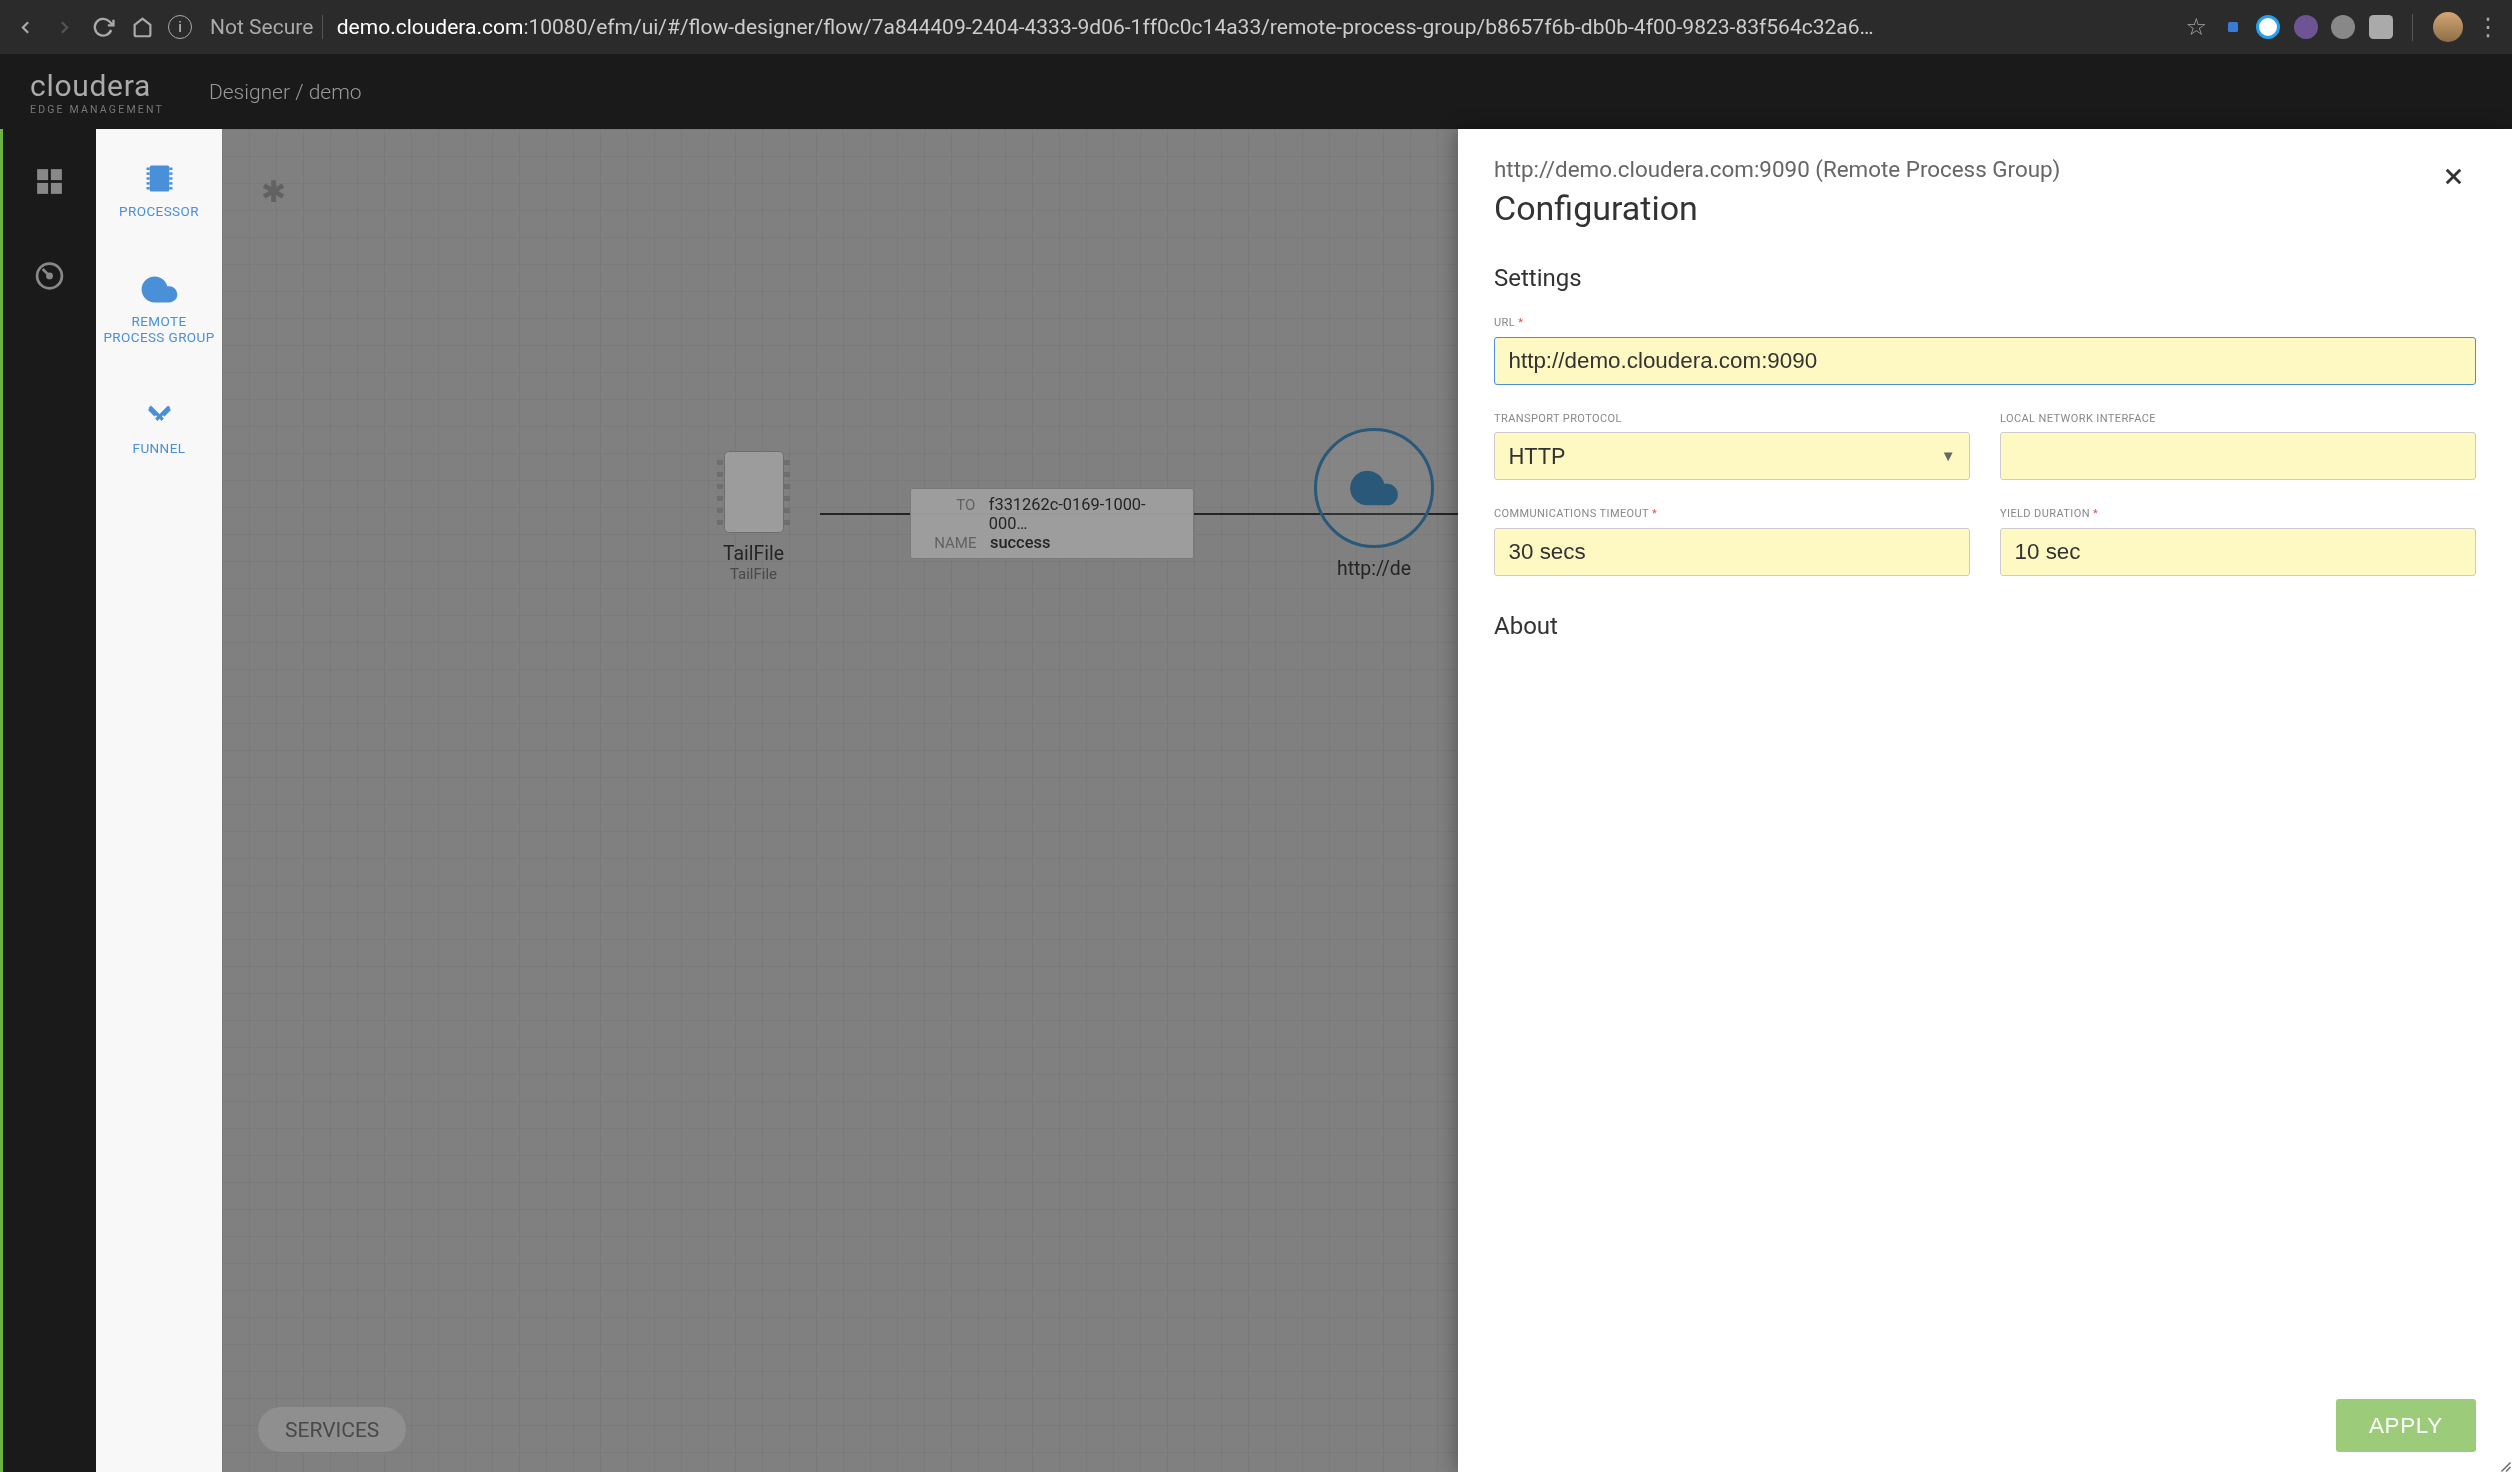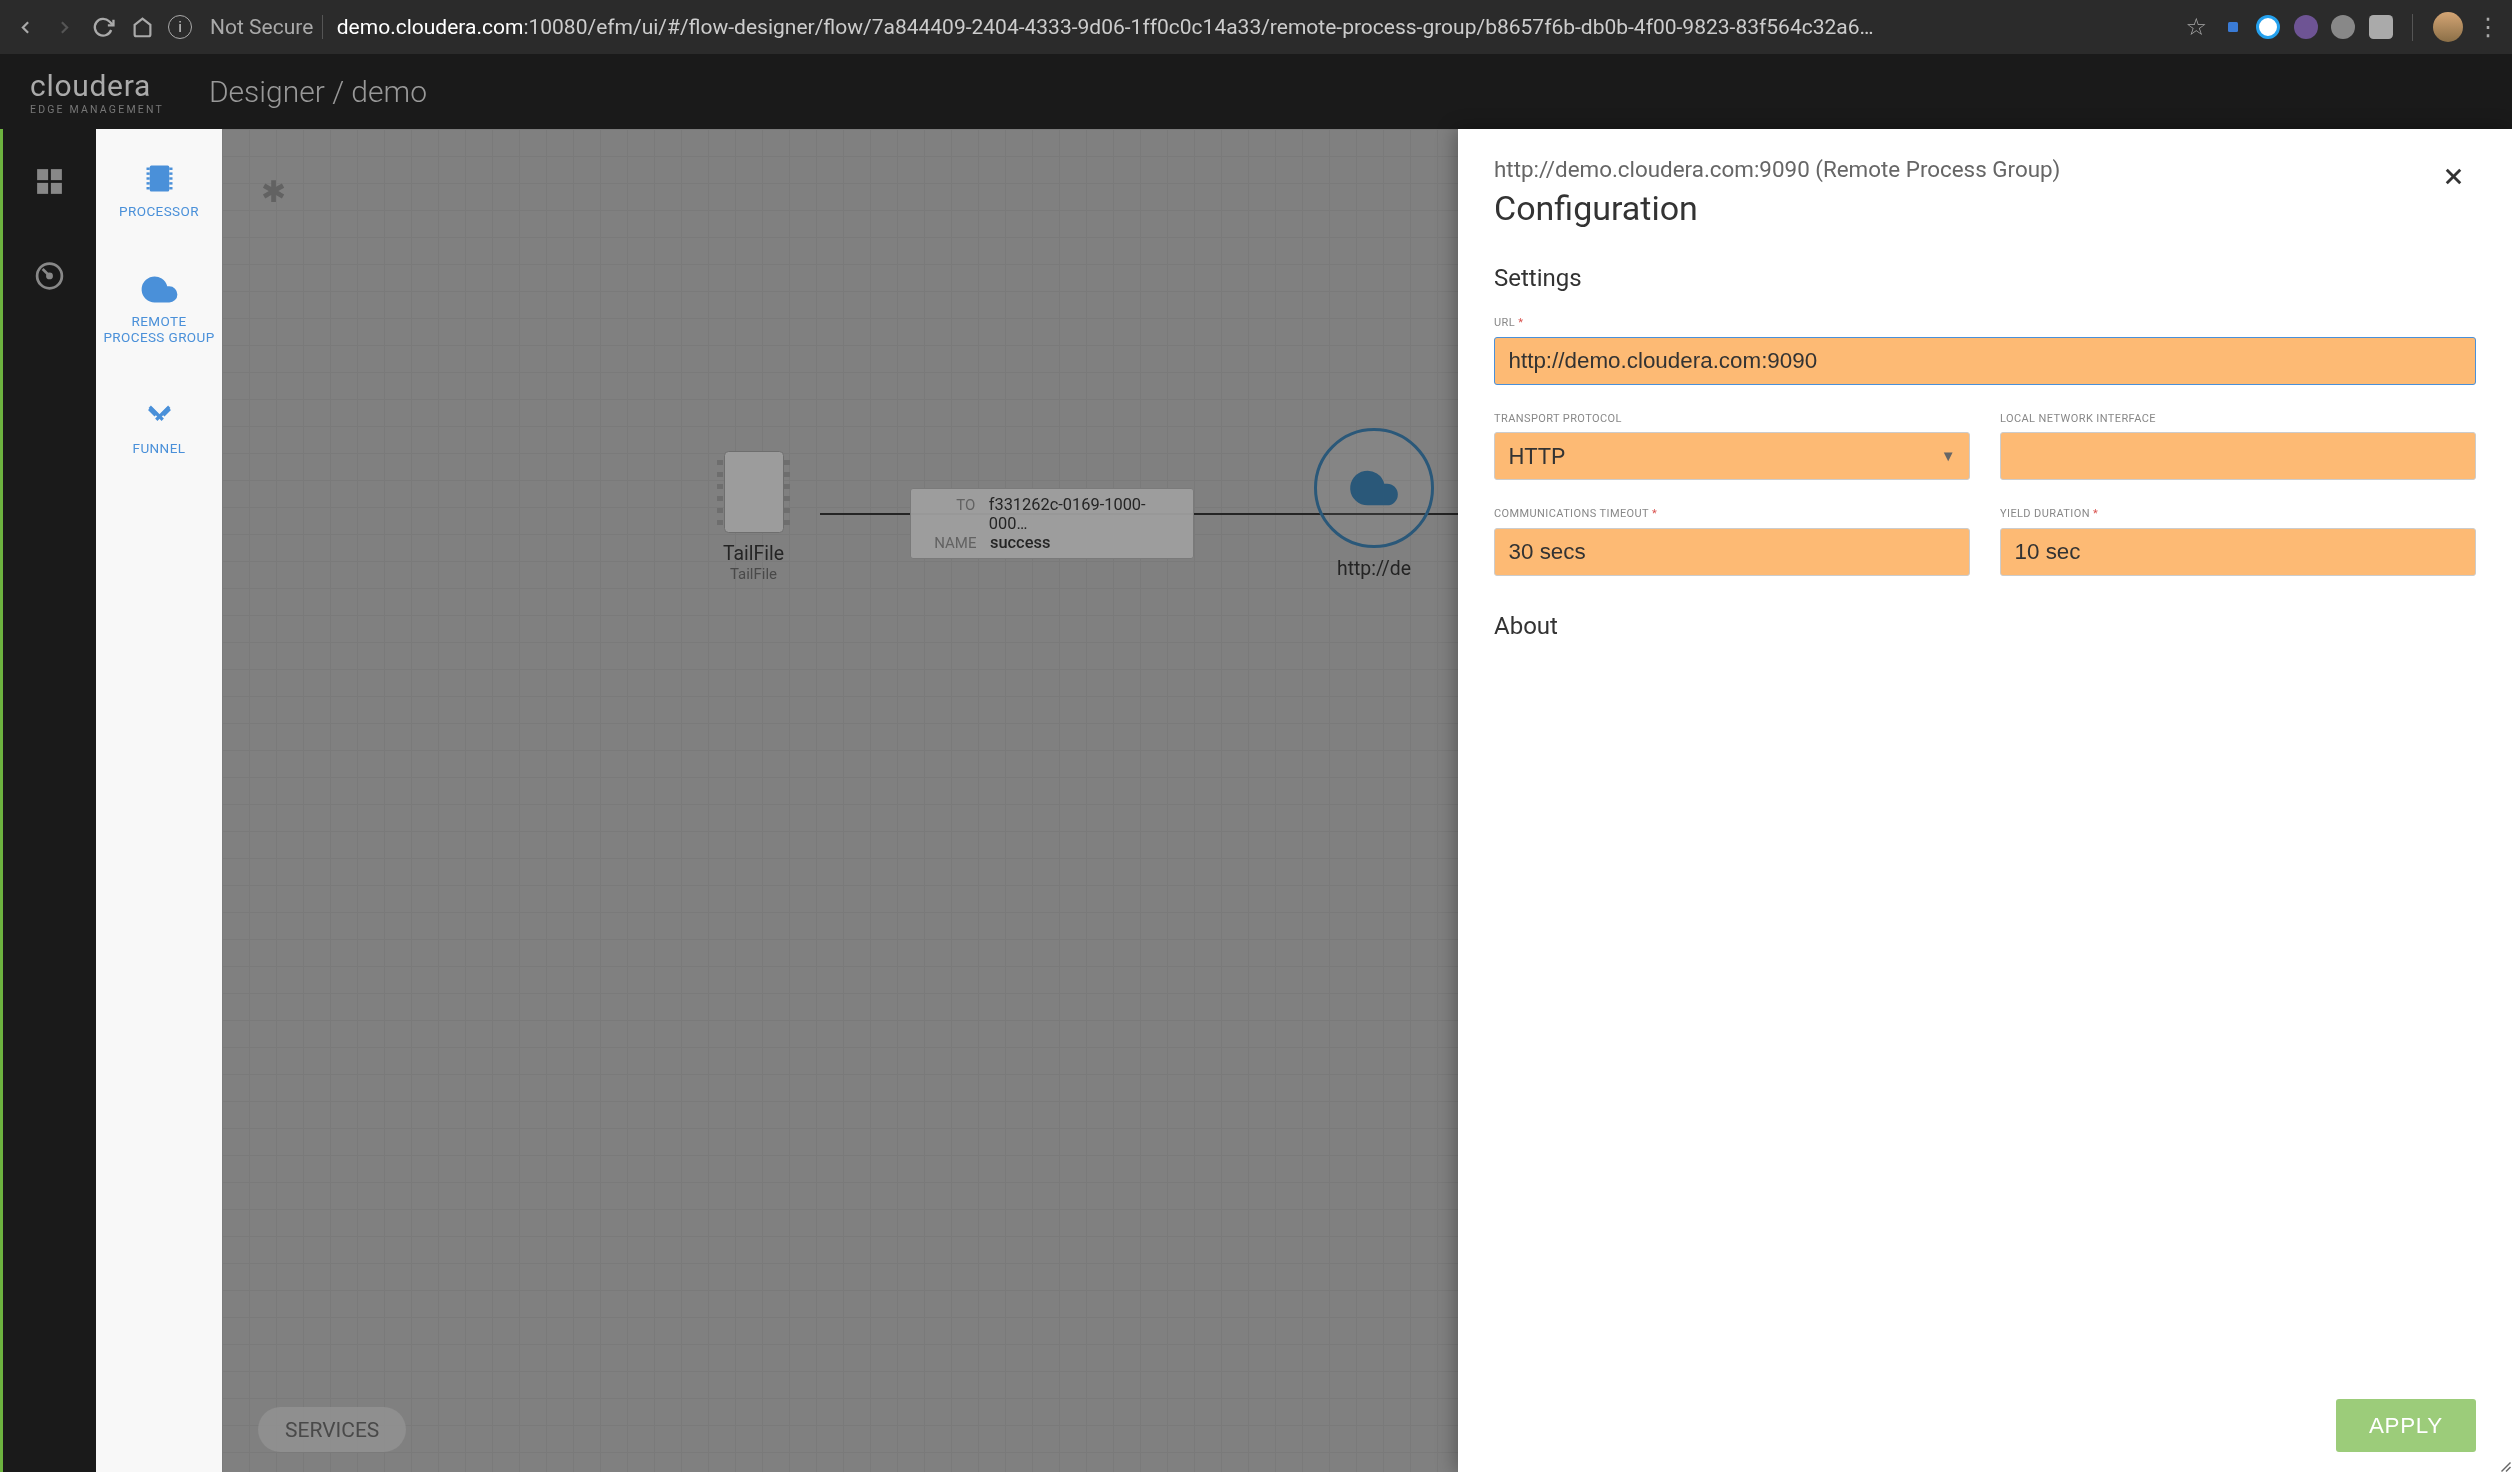--- a/index.html
+++ b/index.html
@@ -17,21 +17,21 @@
     .chrome-icon { width: 27px; height: 27px; display: flex; align-items: center; justify-content: center; color: #aaa; font-size: 24px; }
     .ext-icon { width: 24px; height: 24px; border-radius: 50%; }
     .avatar { width: 30px; height: 30px; border-radius: 50%; background: linear-gradient(#d4a574, #8b6f47); }
     .menu-dots { font-size: 24px; color: #aaa; }
     
     
     .app-header { background: #1a1a1a; height: 75px; display: flex; align-items: center; padding: 0 30px; color: #ccc; }
     .logo { display: flex; align-items: center; gap: 6px; justify-content: center; }
     .logo-text { font-size: 30px; font-weight: 400; color: #aaa; letter-spacing: 0.7px; }
     .logo-sub { font-size: 10.5px; color: #777; letter-spacing: 2.2px; }
-    .breadcrumb { margin-left: 45px; font-size: 30px; color: #999; font-weight: 300; }
+    .breadcrumb { margin-left: 45px; font-size: 21px; color: #999; font-weight: 300; }
     
     
     .main-layout { display: flex; height: calc(100% - 129px); position: relative; }
     .rail { width: 96px; background: #1a1a1a; border-left: 3px solid #6db33f; display: flex; flex-direction: column; align-items: center; padding-top: 36px; gap: 60px; }
     .rail-icon { width: 33px; height: 33px; color: #888; }
     
     
     .sidebar { width: 126px; background: rgba(245,245,245,0.7); display: flex; flex-direction: column; align-items: center; padding-top: 18px; gap: 27px; position: relative; z-index: 2; }
     .sidebar-item { display: flex; flex-direction: column; align-items: center; gap: 4.5px; cursor: pointer; width: 100%; padding: 12px 3px; }
     .sidebar-icon { width: 39px; height: 39px; }
@@ -74,21 +74,21 @@
     .close-btn { font-size: 33px; color: #333; cursor: pointer; padding: 3px 9px; }
     
     .config-body { flex: 1; padding: 18px 36px; overflow-y: auto; }
     .section-title { font-size: 24px; color: #333; margin-bottom: 24px; font-weight: 400; }
     
     .form-row { display: flex; gap: 30px; margin-bottom: 27px; }
     .form-group { flex: 1; display: flex; flex-direction: column; gap: 7.5px; }
     .form-group.full { flex: initial; width: 100%; }
     .form-label { font-size: 11px; color: #888; letter-spacing: 0.4px; }
     .req { color: #d9534f; }
-    .form-input, .form-select { height: 48px; border: 0.7px solid #ccc; border-radius: 3px; padding: 0 13.5px; font-size: 22.4px; color: #333; background: #fdba74; }
+    .form-input, .form-select { height: 48px; border: 0.7px solid #ccc; border-radius: 3px; padding: 0 13.5px; font-size: 22.4px; color: #333; background: #fef9c3; }
     .form-input.focused { border: 1.5px solid #4a90d9; }
     .form-select { display: flex; align-items: center; justify-content: space-between; cursor: pointer; }
     .dropdown-arrow { color: #666; font-size: 15px; }
     
     .about-section { margin-top: 36px; }
     .about-group { margin-top: 18px; }
     .about-label { font-size: 16.4px; color: #888; letter-spacing: 0.4px; margin-bottom: 7.5px; }
     .about-value { font-size: 22.4px; color: #333; }
     
     .config-footer { padding: 21px 36px; display: flex; justify-content: flex-end; }

